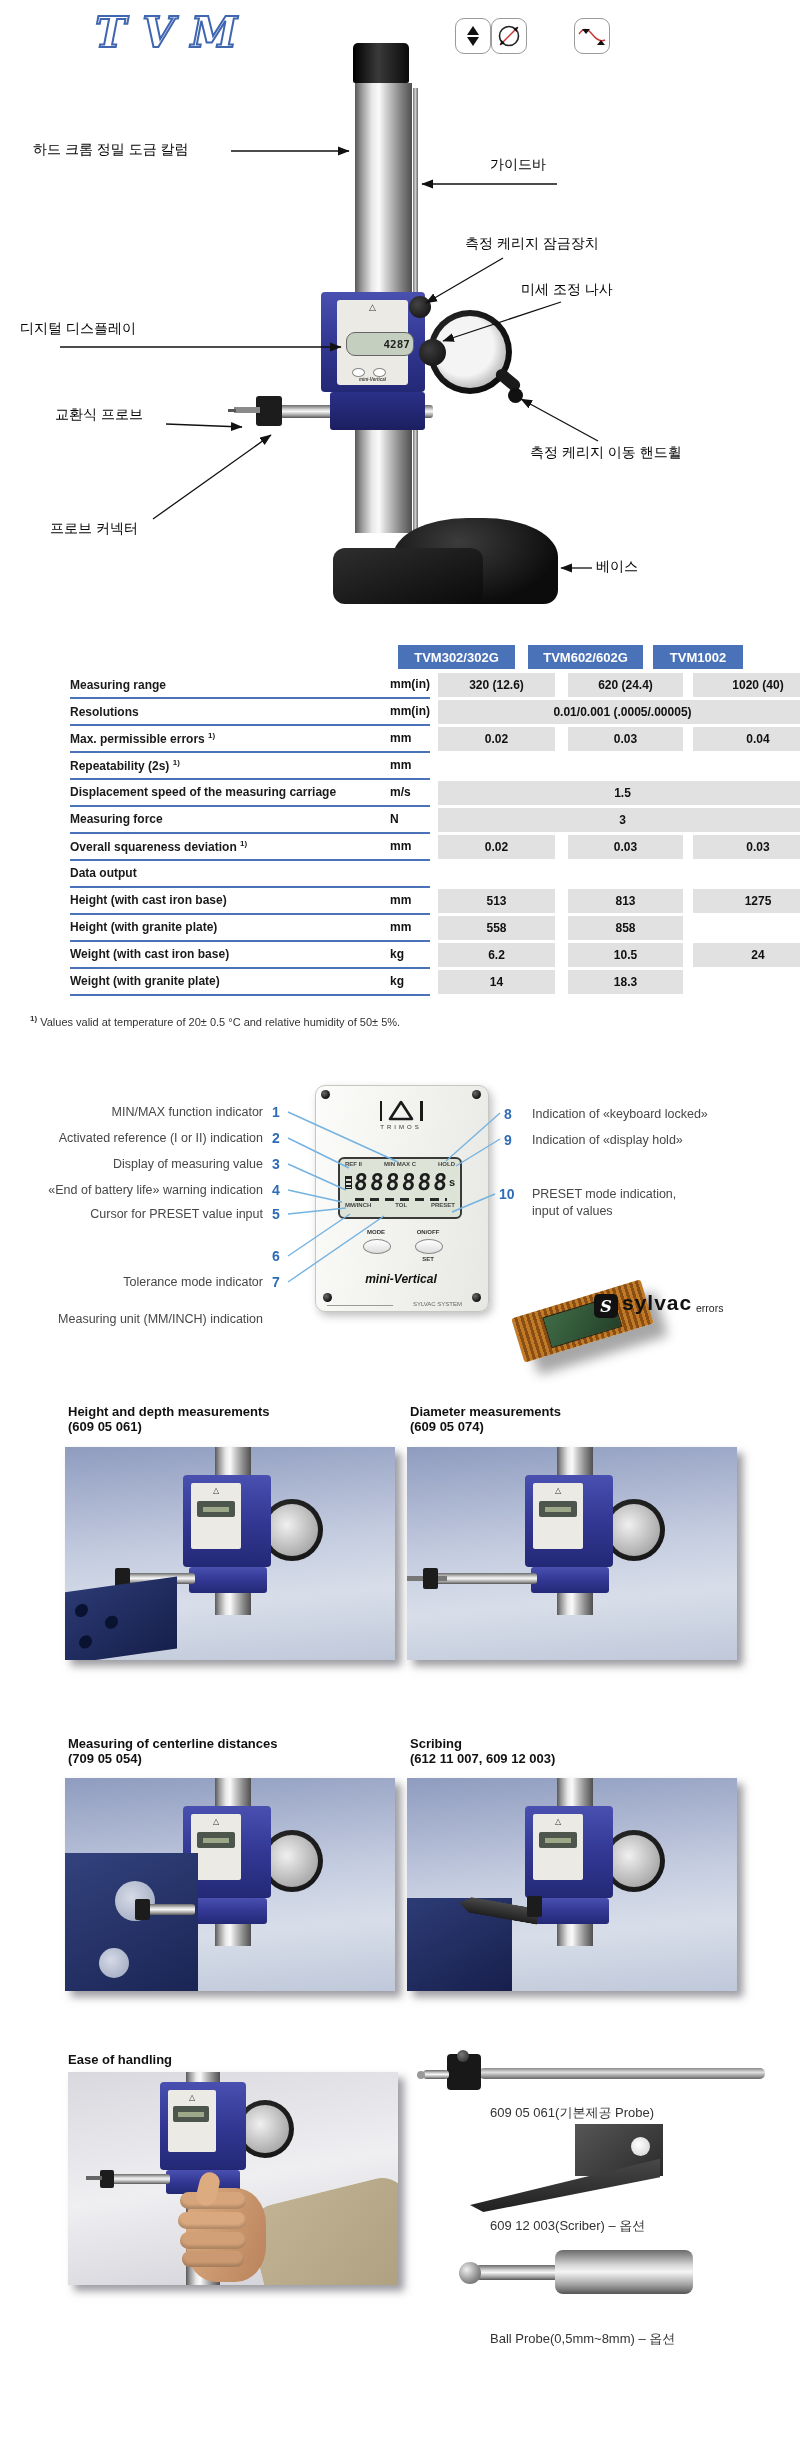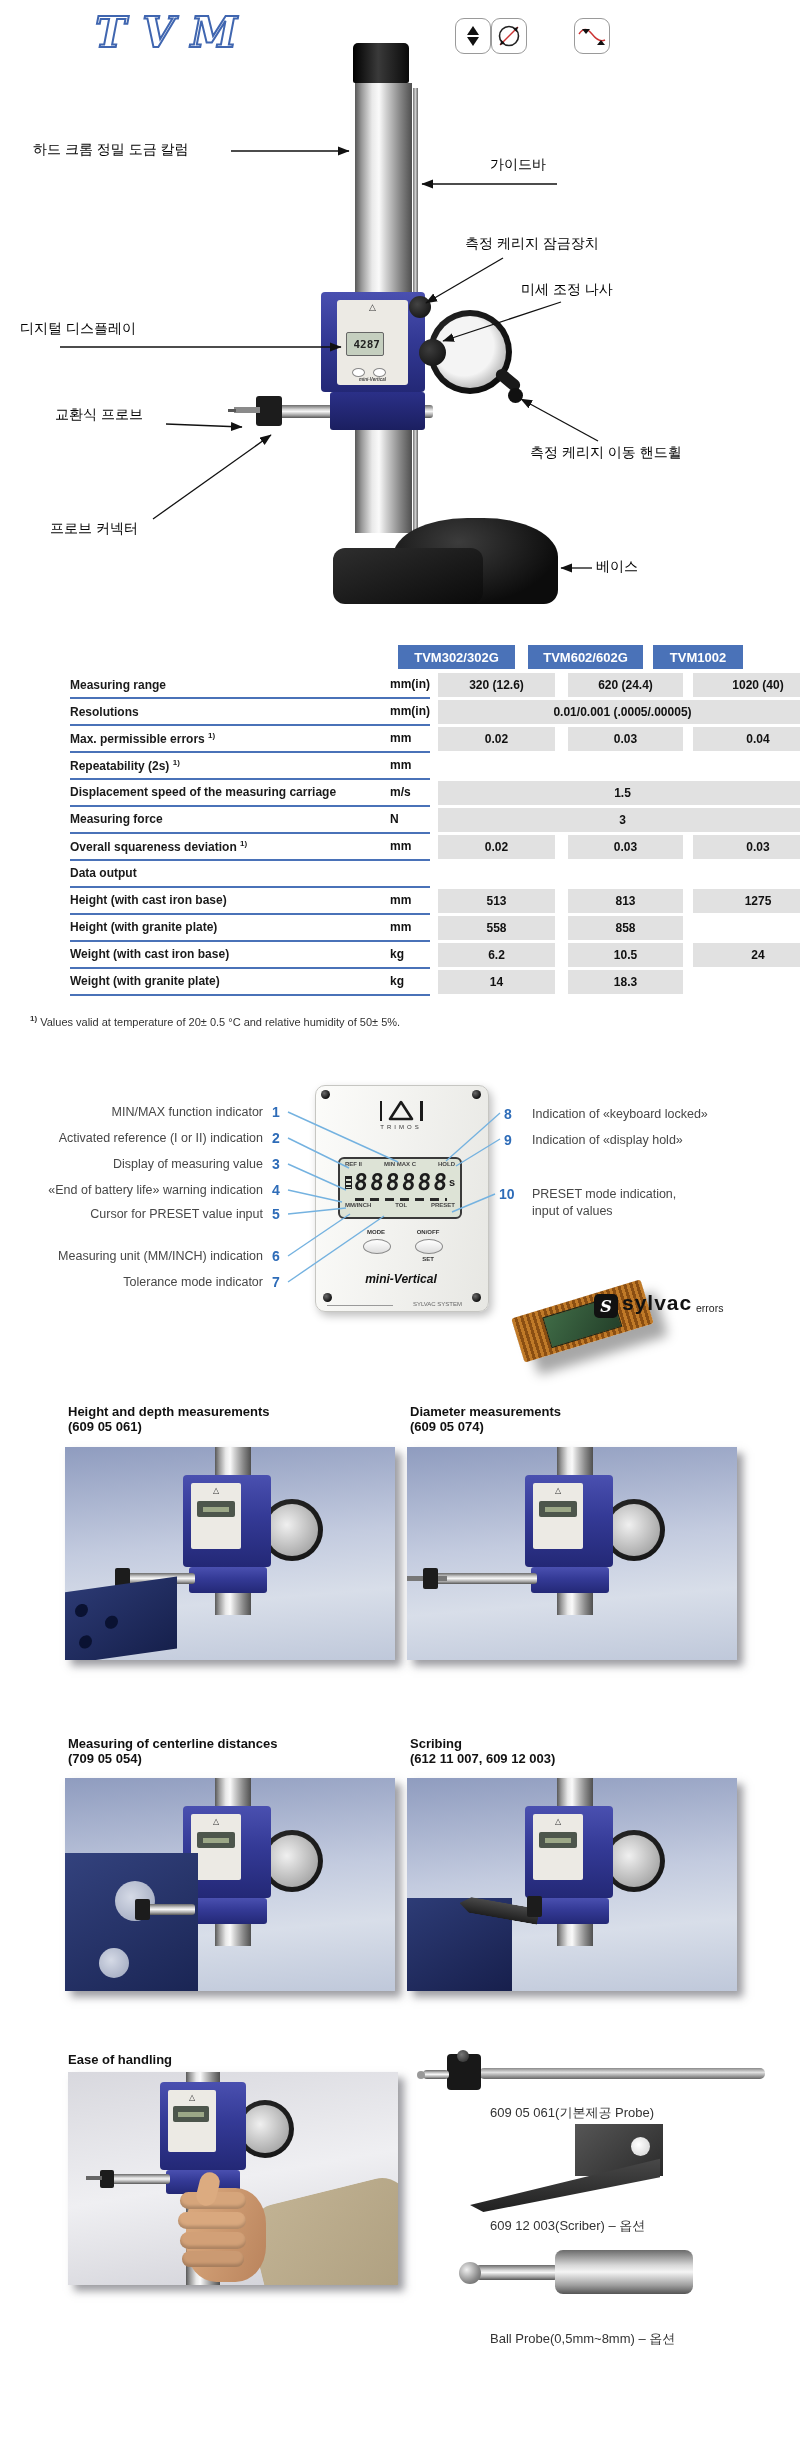--- a/index.html
+++ b/index.html
@@ -119,21 +119,21 @@
   <div class="abs" style="left:494px;top:374px;width:28px;height:12px;border-radius:6px;background:#1a1a1a;transform:rotate(40deg);"></div>
   <div class="abs circ" style="left:508px;top:388px;width:15px;height:15px;background:#111;"></div>
   <div class="abs chrome-h" style="left:268px;top:405px;width:165px;height:13px;border-radius:3px;"></div>
   <div class="abs" style="left:256px;top:396px;width:26px;height:30px;background:#1c1c1c;border-radius:3px;"></div>
   <div class="abs" style="left:234px;top:407px;width:26px;height:6px;background:#8a8a8a;"></div>
   <div class="abs" style="left:228px;top:409px;width:8px;height:3px;background:#555;"></div>
   <div class="abs blue-body" style="left:321px;top:292px;width:104px;height:100px;border-radius:4px;"></div>
   <div class="abs" style="left:330px;top:392px;width:95px;height:38px;border-radius:3px;background:linear-gradient(180deg,#2b3088,#1b1f60);"></div>
   <div class="abs" style="left:337px;top:300px;width:71px;height:85px;background:#eceae4;border-radius:3px;">
     <div style="position:absolute;left:0;top:2px;width:100%;text-align:center;font-size:9px;color:#333;">△</div>
-    <div style="position:absolute;left:9px;top:32px;width:38px;height:24px;background:#c5cfbf;border:1px solid #666;border-radius:2px;display:flex;align-items:center;justify-content:flex-end;padding-right:3px;font-family:'DejaVu Sans Mono',monospace;font-weight:bold;font-size:11px;color:#222;box-sizing:border-box;">4287</div>
+    <div style="position:absolute;left:9px;top:32px;width:68px;height:24px;background:#c5cfbf;border:1px solid #666;border-radius:9px;display:flex;align-items:center;justify-content:flex-end;padding-right:3px;font-family:'DejaVu Sans Mono',monospace;font-weight:bold;font-size:11px;color:#222;box-sizing:border-box;">4287</div>
     <div style="position:absolute;left:15px;top:68px;width:11px;height:7px;border:1px solid #888;border-radius:50%;background:#fff;"></div>
     <div style="position:absolute;left:36px;top:68px;width:11px;height:7px;border:1px solid #888;border-radius:50%;background:#fff;"></div>
     <div style="position:absolute;left:0;top:77px;width:100%;text-align:center;font-size:4.5px;font-style:italic;font-weight:bold;color:#444;">mini-Vertical</div>
   </div>
   <div class="abs circ" style="left:409px;top:296px;width:22px;height:22px;background:radial-gradient(circle at 38% 38%,#444,#0a0a0a);"></div>
   <div class="abs circ" style="left:419px;top:339px;width:27px;height:27px;background:radial-gradient(circle at 38% 38%,#3c3c3c,#0a0a0a);"></div>
   <div class="abs" style="left:393px;top:518px;width:165px;height:86px;border-radius:45% 45% 14px 14px;background:radial-gradient(ellipse at 40% 28%,#3c3c3c,#0c0c0c 72%);"></div>
   <div class="abs" style="left:333px;top:548px;width:150px;height:56px;border-radius:12px;background:linear-gradient(160deg,#2e2e2e,#0a0a0a);"></div>
 
   <div class="abs kl" style="left:33px;top:141px;">하드 크롬 정밀 도금 칼럼</div>
@@ -232,21 +232,21 @@
   <span class="co-text co-left" style="top:1105px;">MIN/MAX function indicator</span>
   <span class="co-num" style="left:272px;top:1130px;">2</span>
   <span class="co-text co-left" style="top:1131px;">Activated reference (I or II) indication</span>
   <span class="co-num" style="left:272px;top:1156px;">3</span>
   <span class="co-text co-left" style="top:1157px;">Display of measuring value</span>
   <span class="co-num" style="left:272px;top:1182px;">4</span>
   <span class="co-text co-left" style="top:1183px;">«End of battery life» warning indication</span>
   <span class="co-num" style="left:272px;top:1206px;">5</span>
   <span class="co-text co-left" style="top:1207px;">Cursor for PRESET value input</span>
   <span class="co-num" style="left:272px;top:1248px;">6</span>
-  <span class="co-text co-left" style="top:1249px;">Measuring unit (MM/INCH) indication</span>
+  <span class="co-text co-left" style="top:1312px;">Measuring unit (MM/INCH) indication</span>
   <span class="co-num" style="left:272px;top:1274px;">7</span>
   <span class="co-text co-left" style="top:1275px;">Tolerance mode indicator</span>
 
   <span class="co-num" style="left:504px;top:1106px;">8</span>
   <span class="co-text" style="left:532px;top:1107px;">Indication of «keyboard locked»</span>
   <span class="co-num" style="left:504px;top:1132px;">9</span>
   <span class="co-text" style="left:532px;top:1133px;">Indication of «display hold»</span>
   <span class="co-num" style="left:499px;top:1186px;">10</span>
   <span class="co-text" style="left:532px;top:1187px;">PRESET mode indication,</span>
   <span class="co-text" style="left:532px;top:1204px;">input of values</span>

